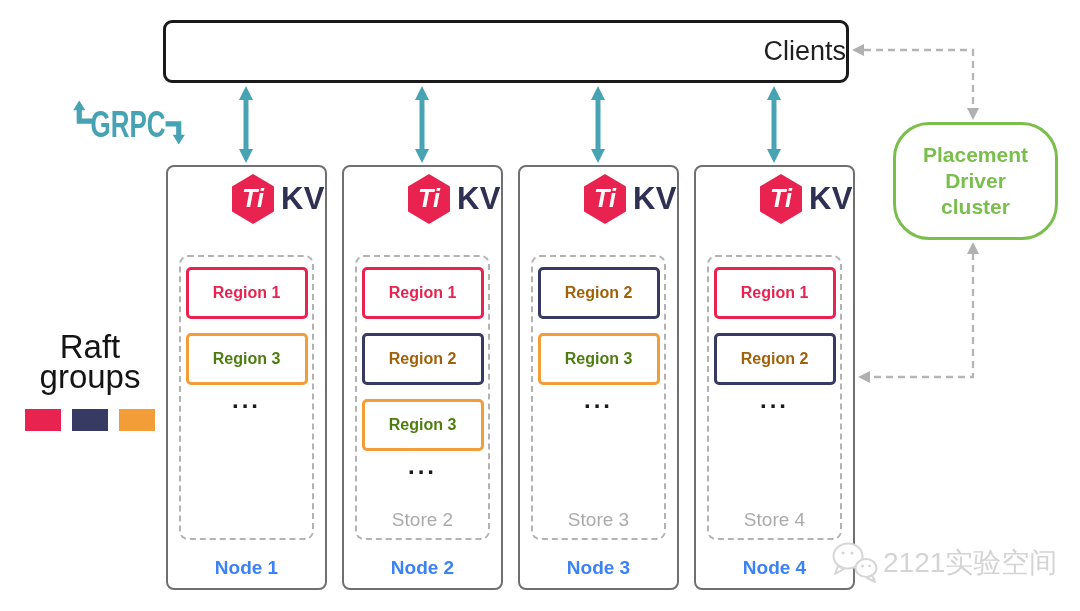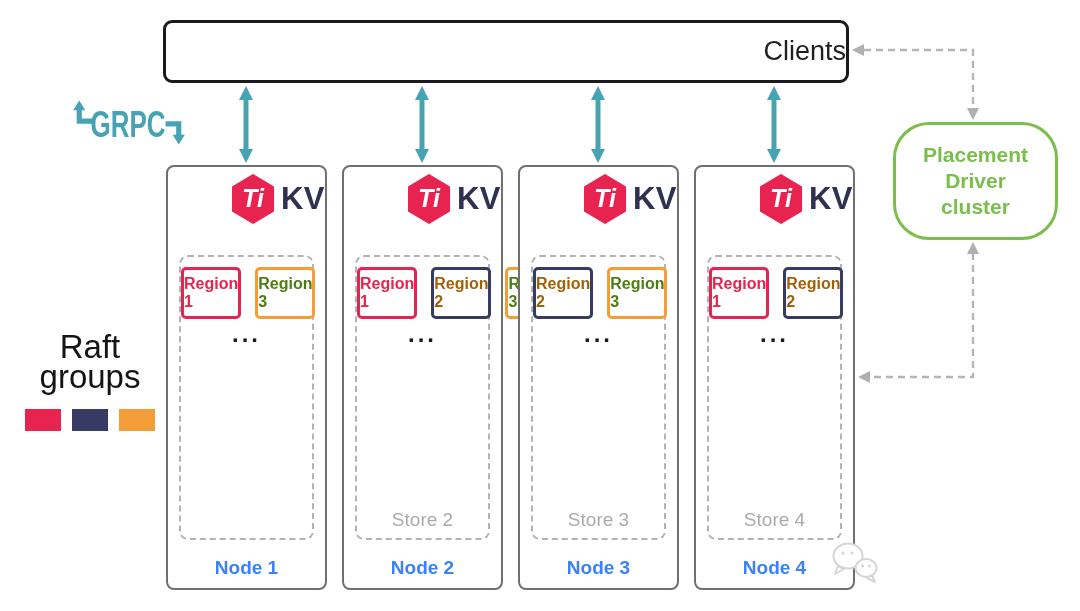--- a/index.html
+++ b/index.html
@@ -22,21 +22,21 @@
   }
   .node1 { left: 166px; } .node2 { left: 342px; } .node3 { left: 518px; } .node4 { left: 694px; }
 
   .logo-row { display: flex; align-items: center; justify-content: flex-end; margin-top: 6px; gap: 5px; }
   .kv-text { font-size: 31px; font-weight: bold; color: #2e3152; letter-spacing: .5px; }
 
   .store {
     position: absolute; left: 11px; right: 11px; top: 88px; bottom: 48px;
     border: 2px dashed #b3b3b3; border-radius: 9px; padding-top: 10px;
   }
-  .regions { display: flex; gap: 14px; align-items: center; }
+  .regions { display: flex; flex-direction: column; gap: 14px; align-items: center; }
   .region {
     width: 122px; height: 52px; border: 3px solid; border-radius: 5px; background: #fff;
     display: flex; align-items: center; justify-content: center;
     font-size: 16px; font-weight: bold;
   }
   .region-red    { border-color: #E8234F; color: #E8234F; }
   .region-navy   { border-color: #373A62; color: #a16207; }
   .region-orange { border-color: #F29D38; color: #4d7c0f; }
 
   .dots { text-align: center; font-size: 24px; font-weight: 900; color: #1a1a1a;
@@ -217,15 +217,16 @@
     <svg width="52" height="46" viewBox="0 0 52 46">
       <ellipse cx="20" cy="16" rx="14.5" ry="12.5" fill="#ffffff" stroke="#d6d6d6" stroke-width="2"></ellipse>
       <path d="M10,26 L7,34 L16,29 Z" fill="#ffffff" stroke="#d6d6d6" stroke-width="2" stroke-linejoin="round"></path>
       <circle cx="15" cy="13" r="1.6" fill="#d6d6d6"></circle>
       <circle cx="24" cy="13" r="1.6" fill="#d6d6d6"></circle>
       <ellipse cx="38" cy="28" rx="10.5" ry="9" fill="#ffffff" stroke="#d6d6d6" stroke-width="2"></ellipse>
       <path d="M44,35 L47,42 L39,38 Z" fill="#ffffff" stroke="#d6d6d6" stroke-width="2" stroke-linejoin="round"></path>
       <circle cx="34.5" cy="26" r="1.4" fill="#d6d6d6"></circle>
       <circle cx="41.5" cy="26" r="1.4" fill="#d6d6d6"></circle>
     </svg>
+    <span class="wm-text">2121实验空间</span>
   </div>
 
 </div>
 
 </body></html>

